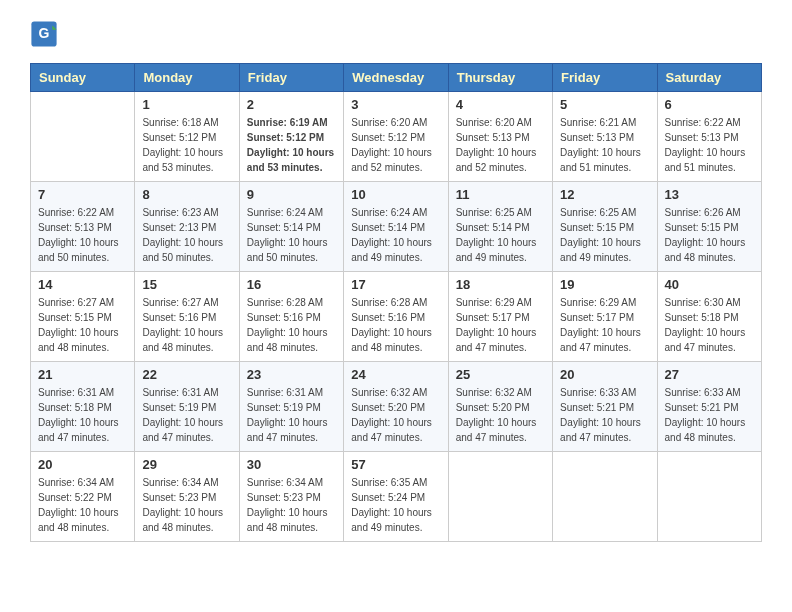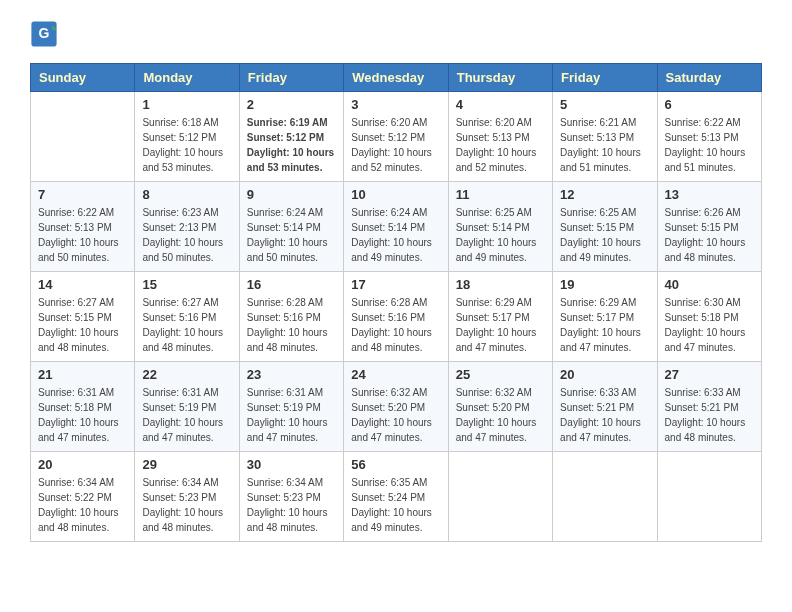--- a/index.html
+++ b/index.html
@@ -333,21 +333,21 @@
 and 48 minutes.</div>
         </td>
         <td>
           <span class="day-number">30</span>
           <div class="day-info" style="white-space: pre-line;">Sunrise: 6:34 AM
 Sunset: 5:23 PM
 Daylight: 10 hours
 and 48 minutes.</div>
         </td>
         <td>
-          <span class="day-number">56</span>
+          <span class="day-number">57</span>
           <div class="day-info" style="white-space: pre-line;">Sunrise: 6:35 AM
 Sunset: 5:24 PM
 Daylight: 10 hours
 and 49 minutes.</div>
         </td>
         <td class="empty-cell"></td>
         <td class="empty-cell"></td>
         <td class="empty-cell"></td>
       </tr>
     </tbody>

